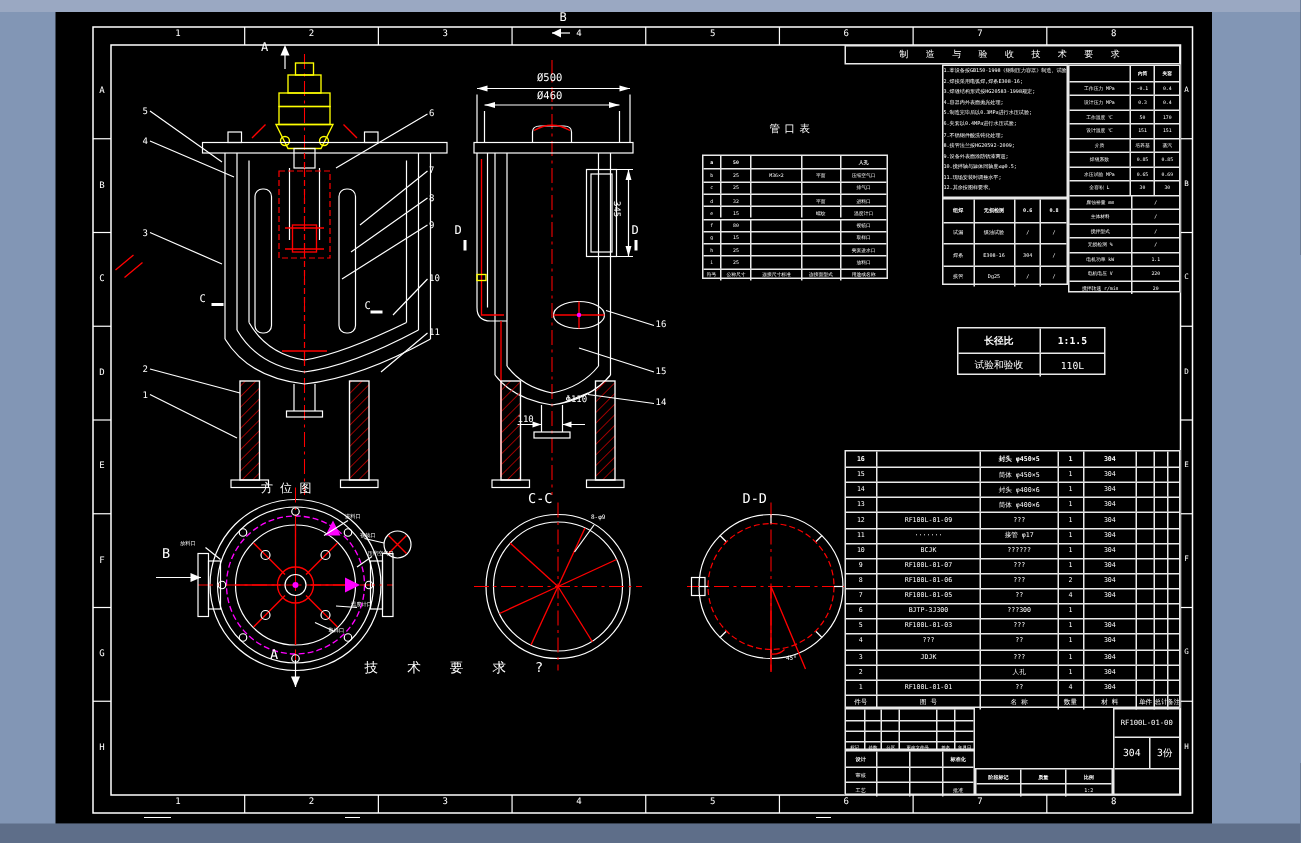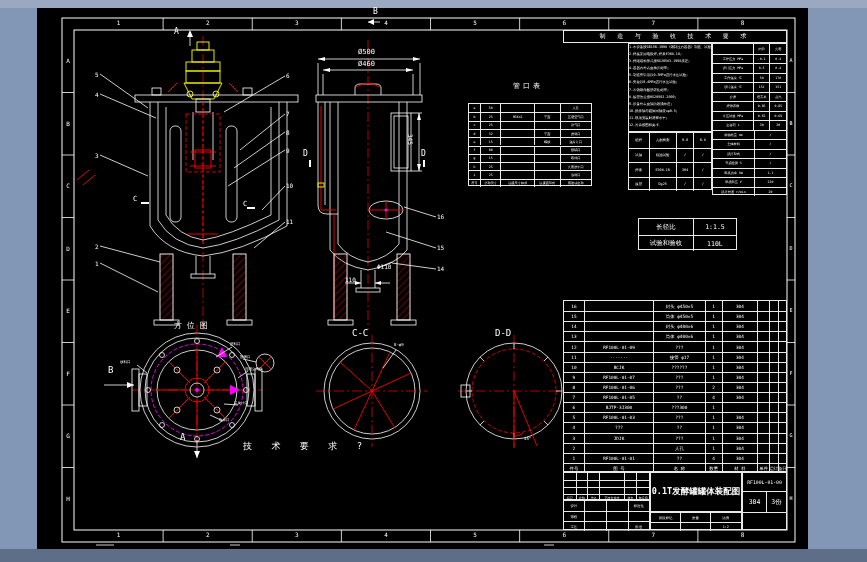--- a/index.html
+++ b/index.html
@@ -20,21 +20,21 @@
   .mf{fill:#ff00ff;stroke:none;}
   .wf{fill:#ffffff;stroke:none;}
   .leg{stroke:#ffffff;stroke-width:0.9;fill:url(#hatch);}
   .t{position:absolute;color:#fff;white-space:pre;line-height:1;}
   .cellgrid{position:absolute;border:1px solid #e9e9e9;box-sizing:border-box;background:#000;}
   .grow{position:absolute;left:0;display:flex;width:100%;box-sizing:border-box;}
   .gcell{box-sizing:border-box;border-left:1px solid #e9e9e9;border-top:1px solid #e9e9e9;
          color:#fff;display:flex;align-items:center;justify-content:center;
          overflow:hidden;white-space:nowrap;}
   .gcell.first{border-left:none;}
-  .grow.first .gcell{border-top:none;}
+  .grow.first .gcell{border-top:none;font-weight:bold;}
   #notes-box{position:absolute;left:628px;top:43px;width:84px;height:89px;
              border:1px solid #e9e9e9;box-sizing:border-box;overflow:hidden;}
   .noteline{color:#fff;font-size:3.4px;line-height:7.1px;white-space:nowrap;transform-origin:0 0;}
   #band-hdr{position:absolute;left:563px;top:30px;width:224px;height:13px;border:1px solid #e9e9e9;
             box-sizing:border-box;color:#fff;font-size:6px;letter-spacing:4px;
             display:flex;align-items:center;justify-content:center;}
   #tb-title{position:absolute;left:650px;top:472px;width:92px;height:40px;border:1px solid #e9e9e9;
             box-sizing:border-box;color:#fff;font-size:8.5px;font-weight:bold;
             display:flex;align-items:center;justify-content:center;text-align:center;}
   #tb-right{position:absolute;left:742px;top:472px;width:45px;height:58px;border:1px solid #e9e9e9;
@@ -270,21 +270,20 @@
       <div class="noteline">5.制造完毕后以0.3MPa进行水压试验;</div>
       <div class="noteline">6.夹套以0.4MPa进行水压试验;</div>
       <div class="noteline">7.不锈钢件酸洗钝化处理;</div>
       <div class="noteline">8.接管法兰按HG20592-2009;</div>
       <div class="noteline">9.设备外表面涂防锈漆两道;</div>
       <div class="noteline">10.搅拌轴与罐体同轴度≤φ0.5;</div>
       <div class="noteline">11.现场安装时调整水平;</div>
       <div class="noteline">12.其余按图样要求。</div>
     </div>
 
-  <div id="tb-title">0.1T发酵罐罐体装配图</div>
   <div id="tb-right">
     <div id="tb-dno">RF100L-01-00</div>
     <div id="tb-mid">
       <div id="tb-mat">304</div>
       <div id="tb-cop">3份</div>
     </div>
   </div>
 
   <div id="gen">
       <div style="left: 74px; top: 19px; width: 89.125px; height: 11px; position: absolute; color: rgb(255, 255, 255); font-size: 6px; text-align: center;">1</div>

